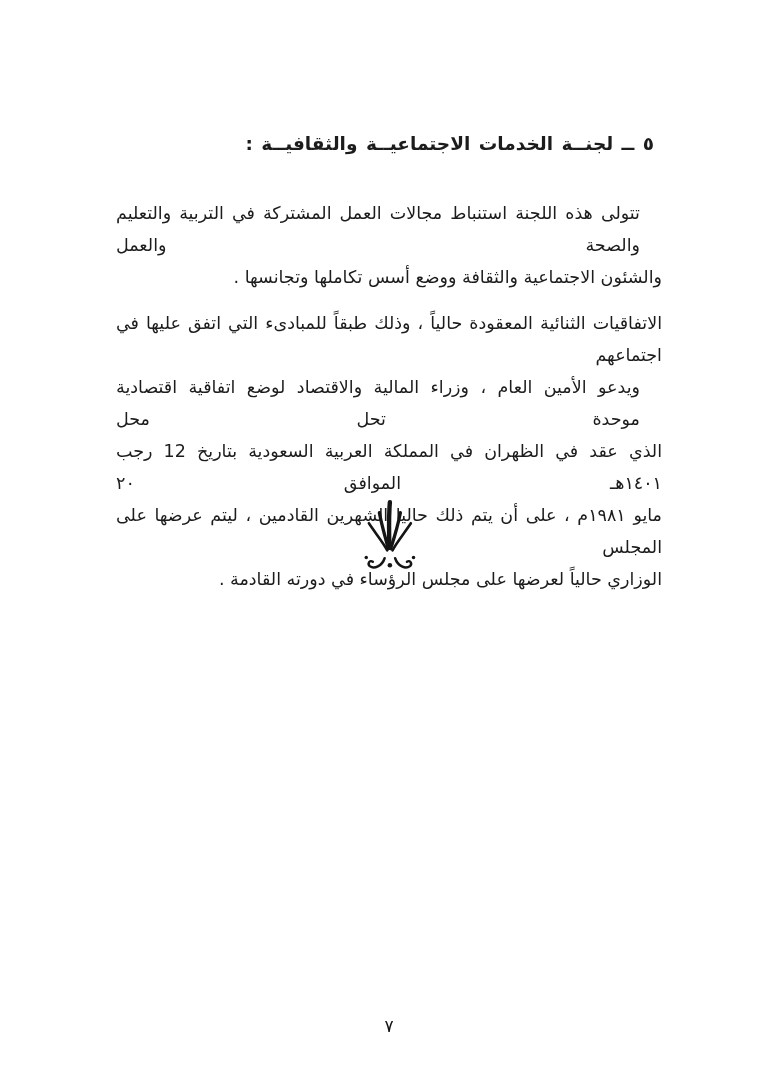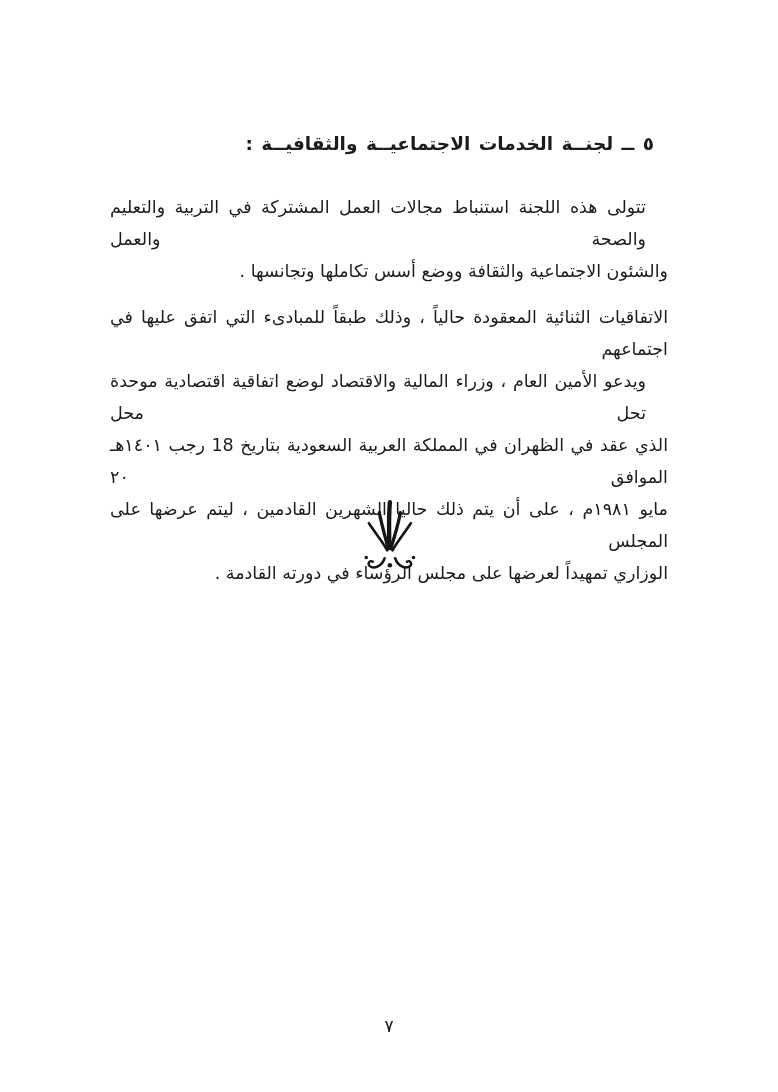--- a/index.html
+++ b/index.html
@@ -25,21 +25,21 @@
   }
   .body-text {
     position: absolute;
     top: 191px;
     right: 110px;
     width: 558px;
     direction: rtl;
     font-size: 17.5px;
     line-height: 32px;
   }
-  .para { margin: 0; }
+  .para { margin: 6px; }
   .para + .para { margin-top: 14px; }
   .line {
     text-align: justify;
     text-align-last: justify;
   }
   .line.first { padding-right: 22px; }
   .line.last {
     text-align: center;
     text-align-last: right;
   }
@@ -69,23 +69,23 @@
   <div class="heading">٥ ــ لجنــة الخدمات الاجتماعيــة والثقافيــة :</div>
 
   <div class="body-text">
     <div class="para">
       <div class="line first">تتولى هذه اللجنة استنباط مجالات العمل المشتركة في التربية والتعليم والصحة والعمل</div>
       <div class="line last">والشئون الاجتماعية والثقافة ووضع أسس تكاملها وتجانسها .</div>
     </div>
     <div class="para">
       <div class="line">الاتفاقيات الثنائية المعقودة حالياً ، وذلك طبقاً للمبادىء التي اتفق عليها في اجتماعهم</div>
       <div class="line first">ويدعو الأمين العام ، وزراء المالية والاقتصاد لوضع اتفاقية اقتصادية موحدة تحل محل</div>
-      <div class="line">الذي عقد في الظهران في المملكة العربية السعودية بتاريخ 18 رجب ١٤٠١هـ الموافق ٢٠</div>
+      <div class="line">الذي عقد في الظهران في المملكة العربية السعودية بتاريخ 12 رجب ١٤٠١هـ الموافق ٢٠</div>
       <div class="line">مايو ١٩٨١م ، على أن يتم ذلك حاليا الشهرين القادمين ، ليتم عرضها على المجلس</div>
-      <div class="line last">الوزاري تمهيداً لعرضها على مجلس الرؤساء في دورته القادمة .</div>
+      <div class="line last">الوزاري حالياً لعرضها على مجلس الرؤساء في دورته القادمة .</div>
     </div>
   </div>
 
   <div class="ornament">
     <svg viewBox="0 0 90 96" width="82" height="84" aria-hidden="true">
       <g fill="none" stroke="#151515" stroke-linecap="round">
 
         <path d="M46 6 C44.5 24 45 42 45.5 58" stroke-width="5"></path>
 
         <path d="M34 18 C37 34 41.5 48 44 59" stroke-width="3.8"></path>

